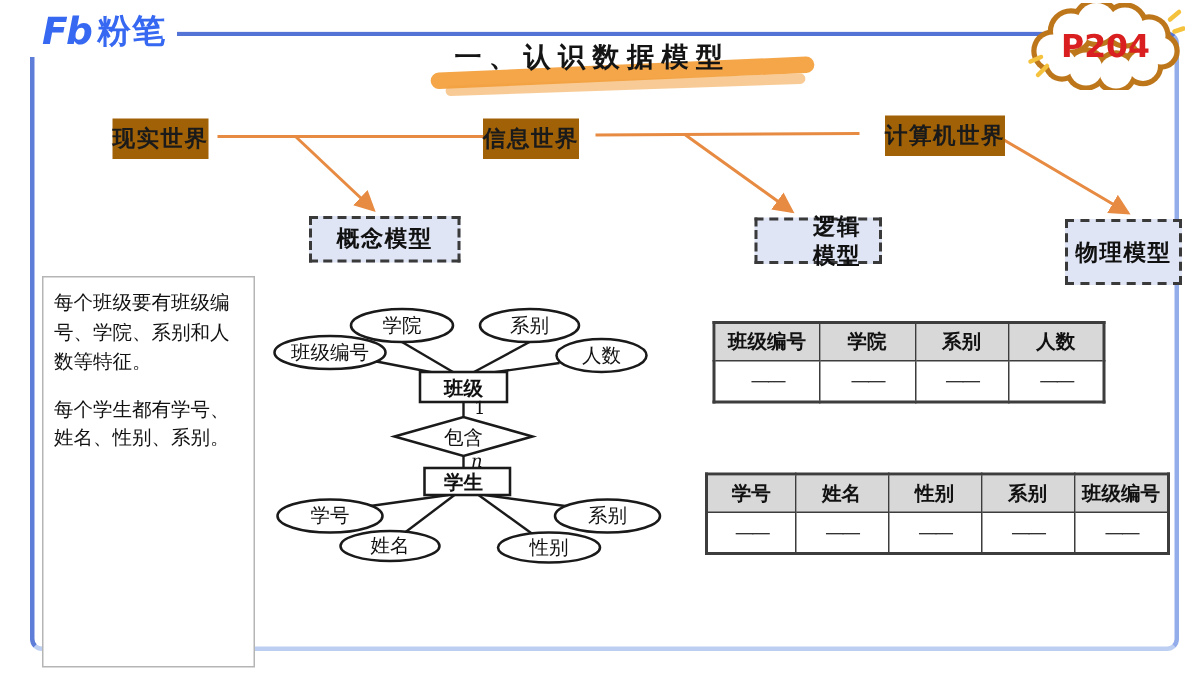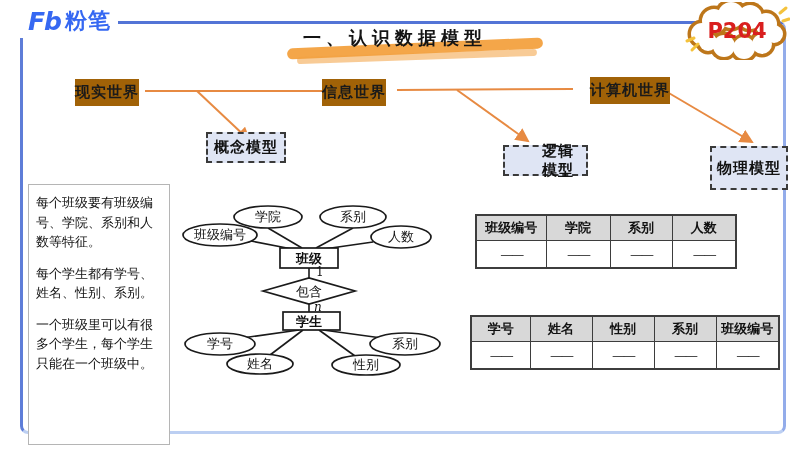--- a/index.html
+++ b/index.html
@@ -5,21 +5,21 @@
   html,body{margin:0;padding:0;background:#ffffff;}
   .stage{position:relative;width:800px;height:450px;background:#ffffff;overflow:hidden;
          font-family:"DejaVu Sans","Liberation Sans",sans-serif;color:#111;}
 
   
   .frame{position:absolute;left:20px;top:21px;width:766px;height:413px;box-sizing:border-box;
          border:3px solid #6b8ade;border-top-color:#5374d6;border-left-color:#5e7dd8;
          border-right-color:#93acea;border-bottom-color:#bccff2;border-radius:8px;z-index:0;}
   .logo-patch{position:absolute;left:6px;top:0;width:112px;height:38px;background:#fff;z-index:1;}
 
-  .logo{position:absolute;left:28px;top:6px;z-index:2;display:flex;align-items:center;gap:4px;}
+  .logo{position:absolute;left:28px;top:6px;z-index:2;display:flex;align-items:flex-start;gap:4px;}
   .logo .mark{font-size:25px;font-weight:800;color:#3668f2;letter-spacing:-1px;font-style:italic;}
   .logo .word{font-size:22px;font-weight:800;color:#3668f2;letter-spacing:1px;}
 
   
   .title-wrap{position:absolute;left:303px;top:26px;z-index:2;}
   .hl,.hl2{position:absolute;background:#f3a13f;}
   .hl{left:-16px;top:17px;width:256px;height:11px;border-radius:6px;transform:rotate(-2.5deg);opacity:.95;}
   .hl2{left:-6px;top:27px;width:240px;height:7px;border-radius:5px;transform:rotate(-2deg);opacity:.55;}
   .title-text{position:relative;font-size:18px;font-weight:800;letter-spacing:5px;color:#141414;}
 
@@ -28,21 +28,21 @@
 
   
   .world{position:absolute;z-index:2;background:#a16207;color:#1a1a1a;font-size:15px;font-weight:700;
          padding:4px 0;letter-spacing:1px;white-space:nowrap;}
   .w1{left:75px;top:79px;} .w2{left:322px;top:79px;} .w3{left:590px;top:77px;}
 
   
   .model{position:absolute;z-index:2;box-sizing:border-box;background:#dfe5f4;border:2px dashed #3a3a3a;
          display:flex;align-items:center;justify-content:center;font-size:15px;font-weight:700;
          letter-spacing:1px;color:#111;}
-  .m1{left:206px;top:132px;width:80px;height:31px;}
+  .m1{left:206px;top:144px;width:101px;height:31px;}
   .m2{left:503px;top:145px;width:85px;height:31px;padding-left:37px;}
   .m3{left:710px;top:146px;width:78px;height:44px;}
 
   .connectors{position:absolute;left:0;top:0;z-index:1;pointer-events:none;}
 
   
   .note{position:absolute;left:28px;top:184px;width:142px;height:261px;box-sizing:border-box;z-index:2;
         background:#fff;border:1px solid #b5b5b5;padding:8px 7px;font-size:13px;line-height:1.5;
         font-weight:500;color:#111;}
   .note p{margin:0 0 12px 0;}
@@ -136,21 +136,20 @@
   <div class="world w2">信息世界</div>
   <div class="world w3">计算机世界</div>
 
   <div class="model m1">概念模型</div>
   <div class="model m2">逻辑模型</div>
   <div class="model m3">物理模型</div>
 
   <div class="note">
     <p>每个班级要有班级编号、学院、系别和人数等特征。</p>
     <p>每个学生都有学号、姓名、性别、系别。</p>
-    <p>一个班级里可以有很多个学生，每个学生只能在一个班级中。</p>
   </div>
 
   <svg class="er" width="272" height="212" viewBox="0 0 272 212">
     <g stroke="#1a1a1a" stroke-width="1.6" fill="none">
       <line x1="95" y1="32" x2="129" y2="52"></line>
       <line x1="180" y1="32" x2="143" y2="52"></line>
       <line x1="78" y1="45" x2="119" y2="53"></line>
       <line x1="200" y1="46" x2="151" y2="53"></line>
       <line x1="136" y1="72" x2="136" y2="82"></line>
       <line x1="136" y1="108" x2="136" y2="116"></line>

